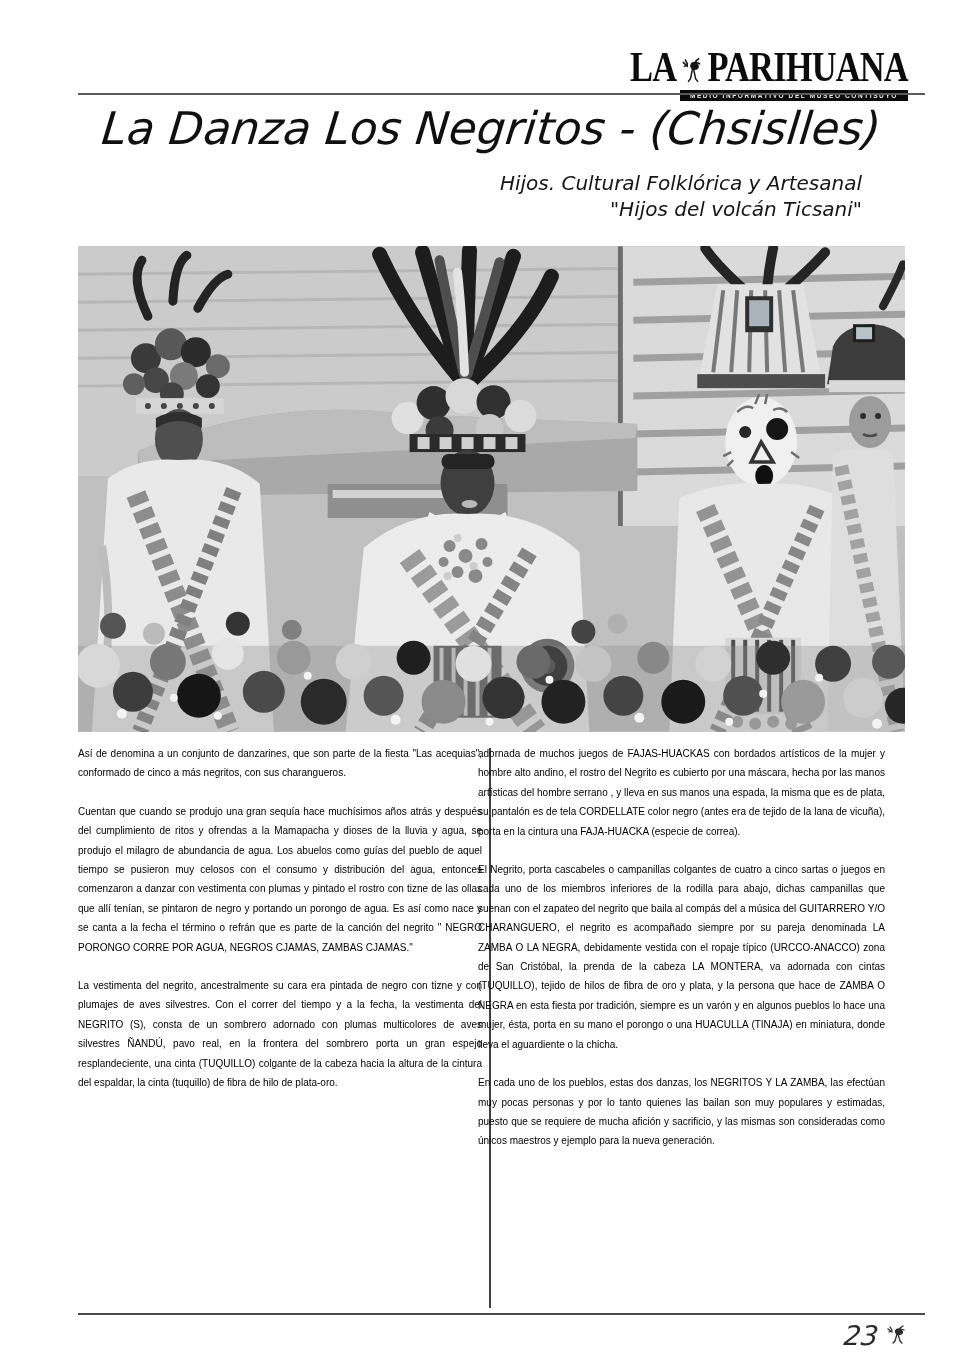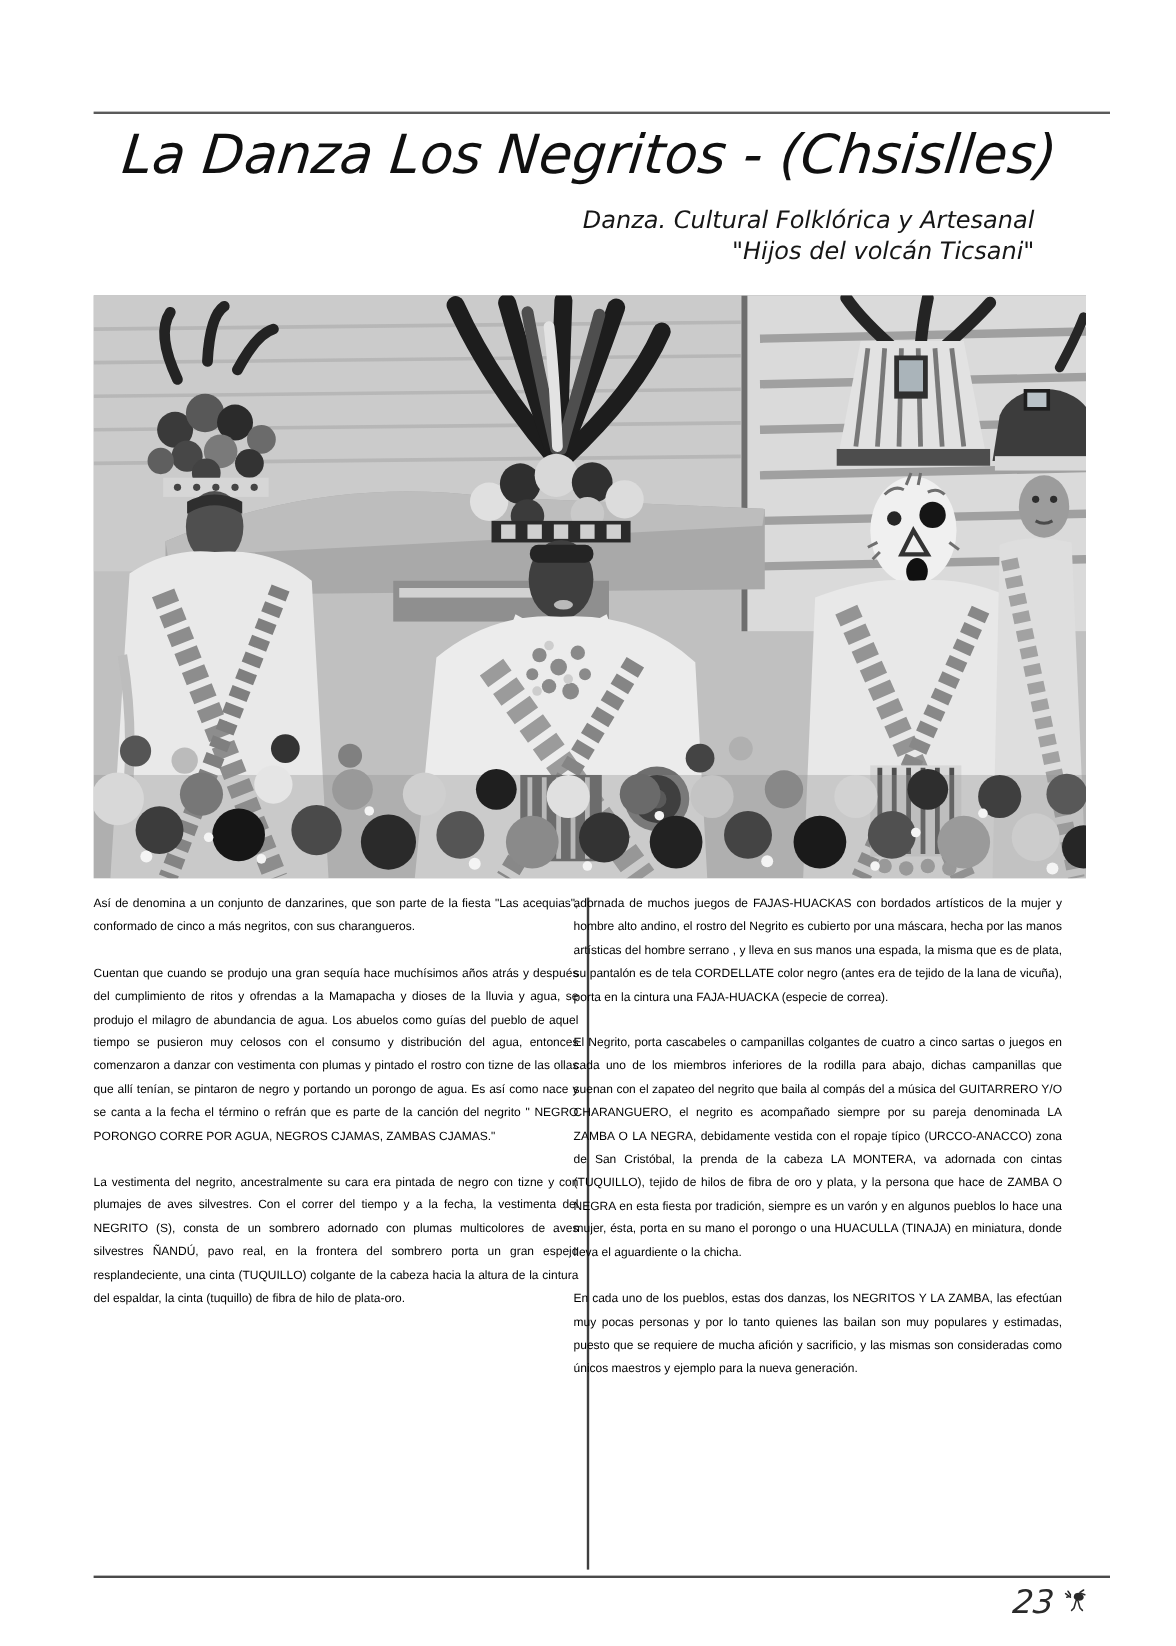--- a/index.html
+++ b/index.html
@@ -86,25 +86,40 @@
     font-family: "DejaVu Sans", sans-serif;
     font-style: italic; font-size: 27px; color: #2a2a2a;
     transform: skewX(-6deg);
   }
 </style>
 </head>
 <body>
 
 <div class="page">
 
+  <div class="masthead">
+    <div class="masthead-row">
+      <span>LA</span>
+      <span class="masthead-bird">
+        <svg width="30" height="30" viewBox="0 0 24 24" fill="none" stroke="#151515" stroke-width="1.4" stroke-linecap="round">
+          <path d="M4 6 l4 3 M5 9 l3 -1 M6 4 l2 3"></path>
+          <path d="M15 6 c-4 0 -5 4 -1 5 c4 1 6 -2 3 -4 l-1 -1 z" fill="#151515"></path>
+          <path d="M16 5 l3 -2 M17 6 l3 1"></path>
+          <path d="M13 11 l-2 8 M14 11 l2 8 M11 19 l-2 2 M16 19 l2 2"></path>
+        </svg>
+      </span>
+      <span>PARIHUANA</span>
+    </div>
+    <div class="tagline-bar">MEDIO INFORMATIVO DEL MUSEO CONTISUYO</div>
+  </div>
   <div class="masthead-rule"></div>
 
   <div class="article-title">La Danza Los Negritos - (Chsislles)</div>
   <div class="byline">
-    <div>Danza. Cultural Folklórica y Artesanal</div>
+    <div>Hijos. Cultural Folklórica y Artesanal</div>
     <div>"Hijos del volcán Ticsani"</div>
   </div>
 
   <div class="photo">
     <svg width="827" height="486" viewBox="0 0 828 486">
 
       <rect width="828" height="486" fill="#c0c0c0"></rect>
       <rect x="0" y="0" width="828" height="230" fill="#cbcbcb"></rect>
       <g stroke="#b7b7b7" stroke-width="3">
         <line x1="0" y1="28" x2="560" y2="22"></line>

